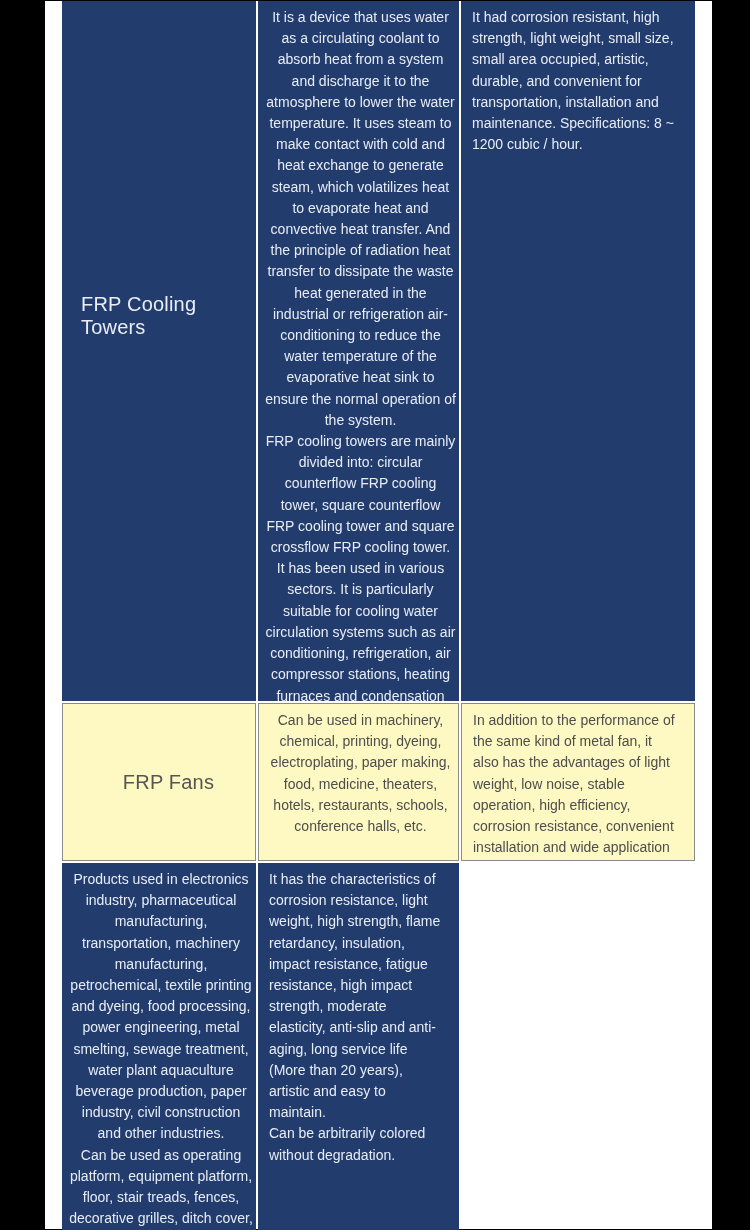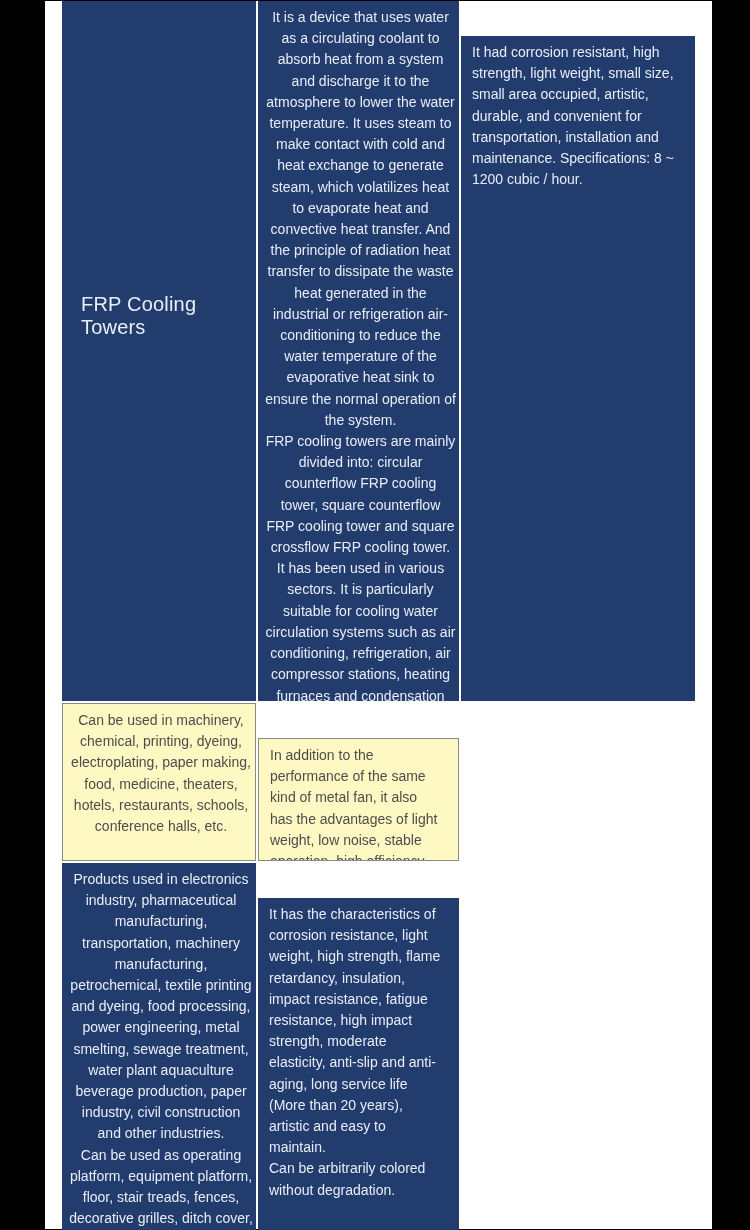--- a/index.html
+++ b/index.html
@@ -63,38 +63,41 @@
   .row-navy .cell-name { color: #e9eef5; }
   .row-white .cell-name { color: #555555; }
   .row-1 .cell-name .name-label { transform: translateY(-35px); }
 
   .cell-text {
     font-size: 14px;
     line-height: 21.2px;
     white-space: pre-line;
   }
   .cell-desc { padding: 6px 3px 6px 7px; text-align: center; }
-  .cell-feat { padding: 6px 16px 6px 11px; margin-top: 35px; }
+  .cell-feat { padding: 6px 16px 6px 11px; }
 </style>
 </head>
 <body>
 
 <div class="canvas">
   <div class="product-table">
 
     <div class="row row-1 row-navy">
       <div class="cell cell-name">
         <span class="name-label">FRP Cooling Towers</span>
       </div>
       <div class="cell cell-text cell-desc">It is a device that uses water as a circulating coolant to absorb heat from a system and discharge it to the atmosphere to lower the water temperature. It uses steam to make contact with cold and heat exchange to generate steam, which volatilizes heat to evaporate heat and convective heat transfer. And the principle of radiation heat transfer to dissipate the waste heat generated in the industrial or refrigeration air-conditioning to reduce the water temperature of the evaporative heat sink to ensure the normal operation of the system.
 FRP cooling towers are mainly divided into: circular counterflow FRP cooling tower, square counterflow FRP cooling tower and square crossflow FRP cooling tower. It has been used in various sectors. It is particularly suitable for cooling water circulation systems such as air conditioning, refrigeration, air compressor stations, heating furnaces and condensation processes.</div>
       <div class="cell cell-text cell-feat">It had corrosion resistant, high strength, light weight, small size, small area occupied, artistic, durable, and convenient for transportation, installation and maintenance. Specifications: 8 ~ 1200 cubic / hour.</div>
     </div>
 
     <div class="row row-2 row-white">
+      <div class="cell cell-name">
+        <span class="name-label">FRP Fans</span>
+      </div>
       <div class="cell cell-text cell-desc">Can be used in machinery, chemical, printing, dyeing, electroplating, paper making, food, medicine, theaters, hotels, restaurants, schools, conference halls, etc.</div>
       <div class="cell cell-text cell-feat">In addition to the performance of the same kind of metal fan, it also has the advantages of light weight, low noise, stable operation, high efficiency, corrosion resistance, convenient installation and wide application range.</div>
     </div>
 
     <div class="row row-3 row-navy">
       <div class="cell cell-text cell-desc">Products used in electronics industry, pharmaceutical manufacturing, transportation, machinery manufacturing, petrochemical, textile printing and dyeing, food processing, power engineering, metal smelting, sewage treatment, water plant aquaculture beverage production, paper industry, civil construction and other industries.
 Can be used as operating platform, equipment platform, floor, stair treads, fences, decorative grilles, ditch cover, ship deck, car wash grille, etc.</div>
       <div class="cell cell-text cell-feat">It has the characteristics of corrosion resistance, light weight, high strength, flame retardancy, insulation, impact resistance, fatigue resistance, high impact strength, moderate elasticity, anti-slip and anti-aging, long service life (More than 20 years), artistic and easy to maintain.
 Can be arbitrarily colored without degradation.</div>
     </div>

